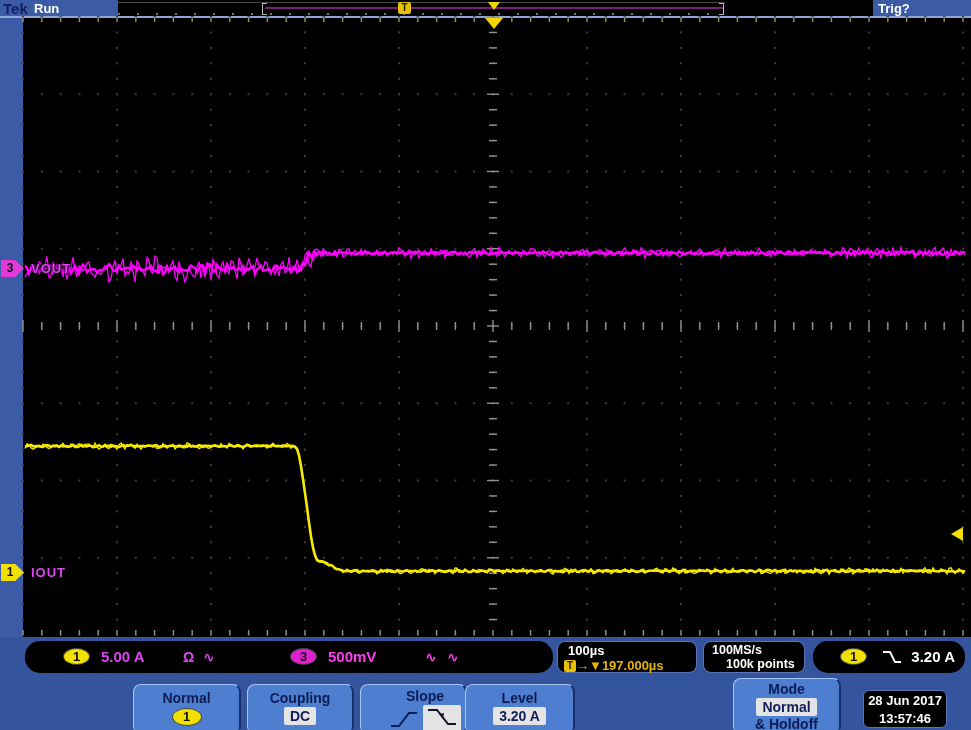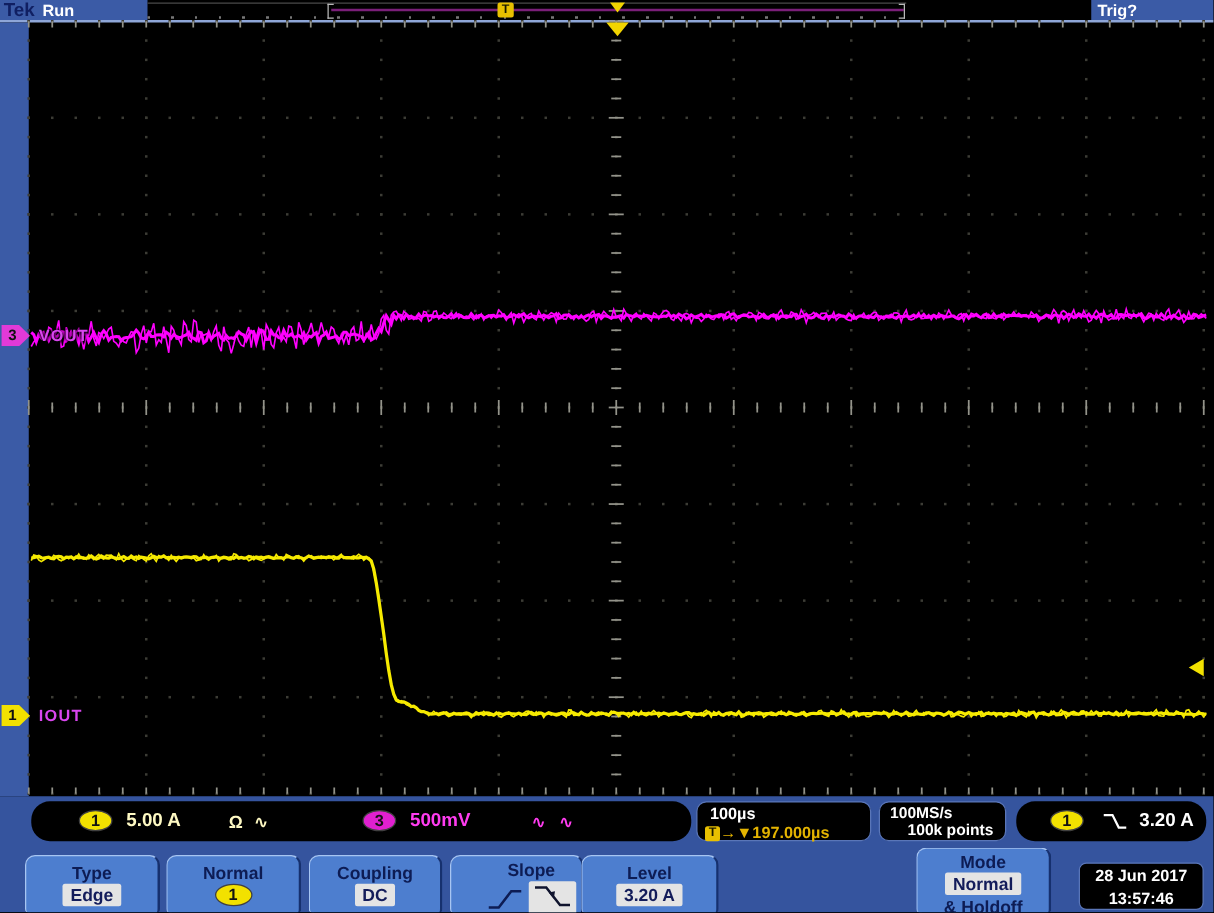--- a/index.html
+++ b/index.html
@@ -47,21 +47,21 @@
   
   .bottom-section{left:0;top:637px;width:971px;height:93px;background:#35549e;}
   .readout{background:#000;height:32px;top:641px;}
   .readout.pill{border-radius:15px;}
   .readout.box{border-radius:8px;border:1px solid #5a76b8;box-sizing:border-box;}
   .ch-bar{left:25px;width:528px;}
   .badge{border-radius:50%;color:#111;text-align:center;border:1px solid #404040;box-sizing:border-box;}
   .badge.yellow{background:#f2e100;}
   .badge.magenta{background:#e020d0;}
   .status-badge{width:27px;height:17px;font-size:13px;line-height:15px;}
-  .ch1-text{color:#fef9c3;}
+  .ch1-text{color:#d946ef;}
   .ch3-text{color:#ff3cf0;}
   .scale-text{font-size:15px;top:7px;}
   .sym{font-size:14px;top:8px;}
   .tb-line1{left:10px;top:1px;font-size:13px;color:#fff;}
   .tb-line2{left:6px;top:16px;font-size:13px;color:#e4b400;}
   .tb-tbadge{display:inline-block;width:12px;height:12px;background:#e8c000;border-radius:2px;
     color:#1a1a00;font-size:10px;line-height:12px;text-align:center;vertical-align:1px;}
   .acq-box{left:703px;width:102px;}
   .acq-line{left:8px;font-size:12.5px;color:#fff;}
   .trig-bar{left:813px;width:152px;}
@@ -69,21 +69,21 @@
   
   .menu-btn{top:684px;height:46px;background:#4d7ecf;border-radius:8px 8px 3px 3px;
     border-top:1px solid #a7c5f2;border-left:1px solid #a7c5f2;
     border-right:2px solid #16306e;box-sizing:border-box;text-align:center;}
   .menu-title{color:#0d1c54;font-size:14px;line-height:18px;}
   .chip{display:inline-block;background:#e4e4e4;color:#131c5a;padding:0 6px;border-radius:2px;
     font-size:14px;line-height:18px;}
   .src-badge{display:inline-block;width:30px;height:18px;font-size:13px;line-height:16px;}
   .mode-btn{top:678px;height:52px;margin-left:40px;}
   .holdoff-text{color:#0d1c54;font-size:14px;line-height:16px;}
-  .datetime{left:863px;top:690px;width:100px;height:38px;background:#000;border-radius:6px;
+  .datetime{left:863px;top:690px;width:84px;height:38px;background:#000;border-radius:6px;
     border:1px solid #5a76b8;box-sizing:border-box;text-align:center;color:#fff;font-size:13px;line-height:18px;}
   .slope-chip{display:inline-block;background:#e4e4e4;border-radius:2px;padding:1px 2px 0 2px;vertical-align:top;}
 </style>
 </head>
 <body>
 
 <div id="screen">
 
   <div class="abs topbar-left"></div>
   <div class="abs topbar-right"></div>
@@ -1236,24 +1236,20 @@
   </div>
 
   <div class="abs readout pill trig-bar">
     <div class="abs badge yellow status-badge" style="left:27px;top:7px;">1</div>
     <svg class="abs" style="left:68px;top:8px;" width="22" height="16">
       <path d="M2,3 h7 l5,10 h6" fill="none" stroke="#ffffff" stroke-width="1.8"></path>
     </svg>
     <div class="abs trig-level-text">3.20 A</div>
   </div>
 
-  <div class="abs menu-btn" style="left:20px;width:108px;">
-    <div class="menu-title" style="margin-top:4px;">Type</div>
-    <span class="chip">Edge</span>
-  </div>
 
   <div class="abs menu-btn" style="left:133px;width:108px;">
     <div class="menu-title" style="margin-top:4px;">Normal</div>
     <span class="badge yellow src-badge">1</span>
   </div>
 
   <div class="abs menu-btn" style="left:247px;width:107px;">
     <div class="menu-title" style="margin-top:4px;">Coupling</div>
     <span class="chip">DC</span>
   </div>

